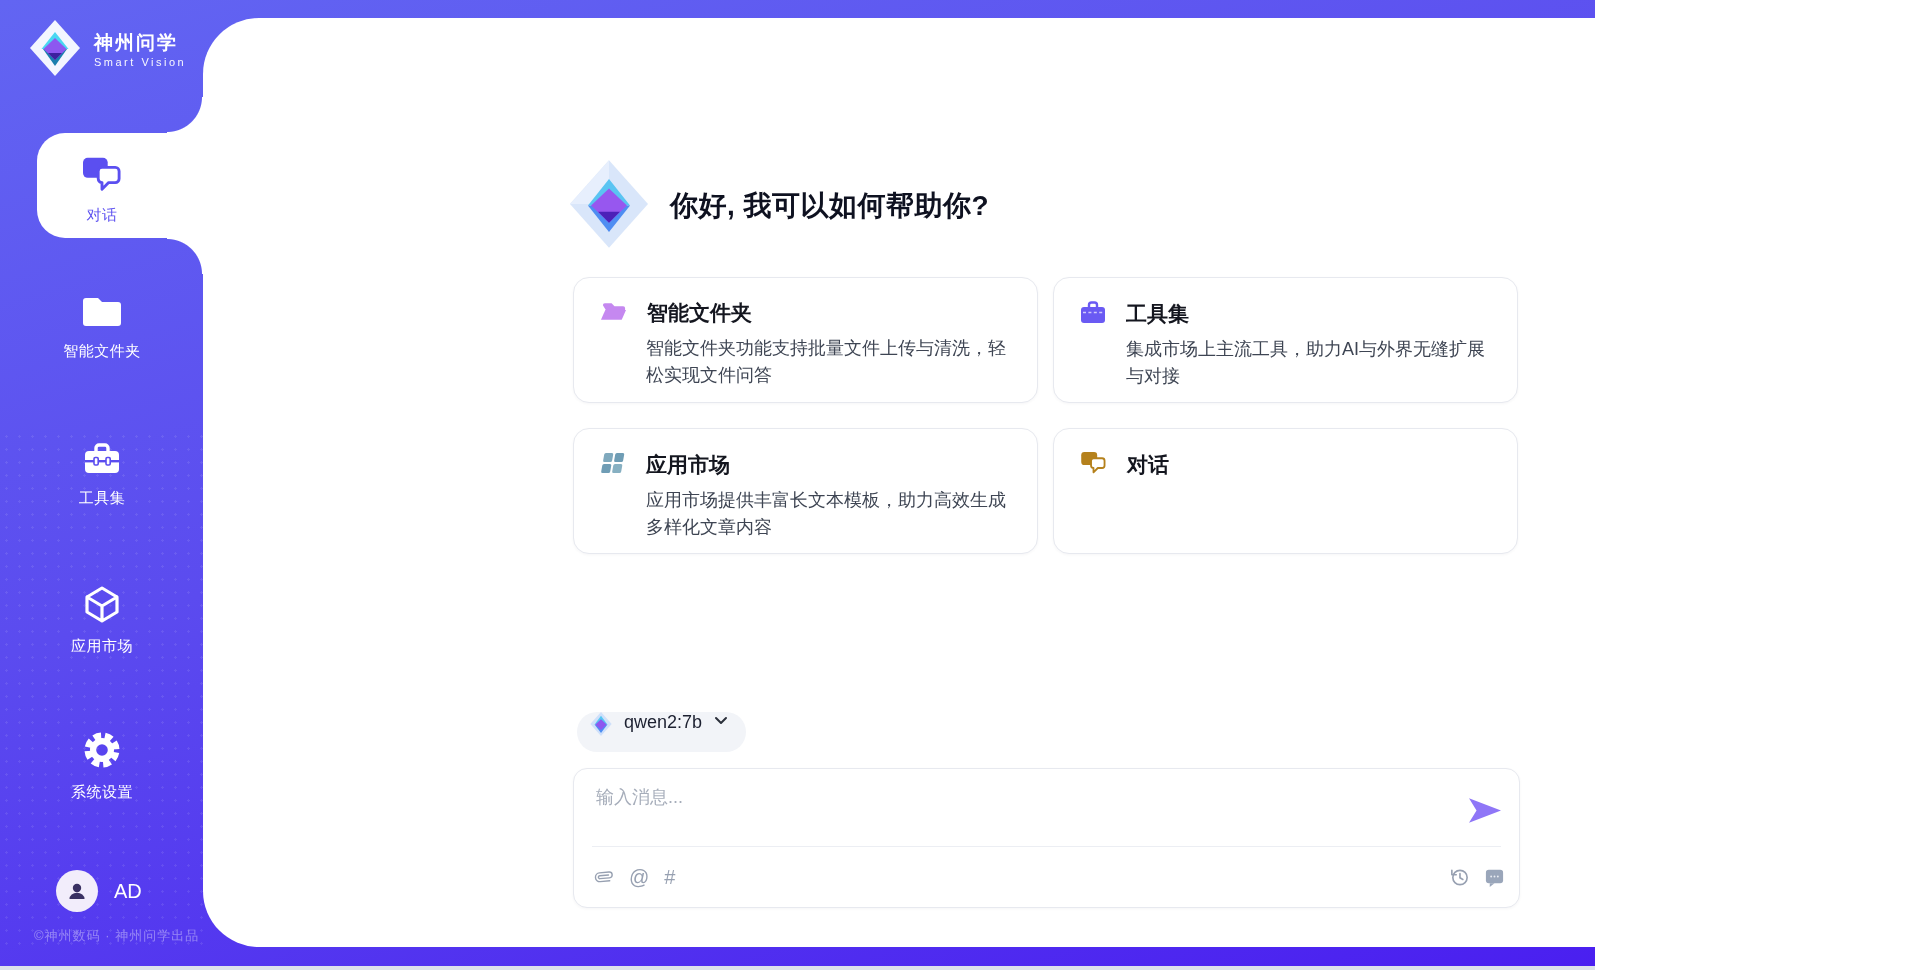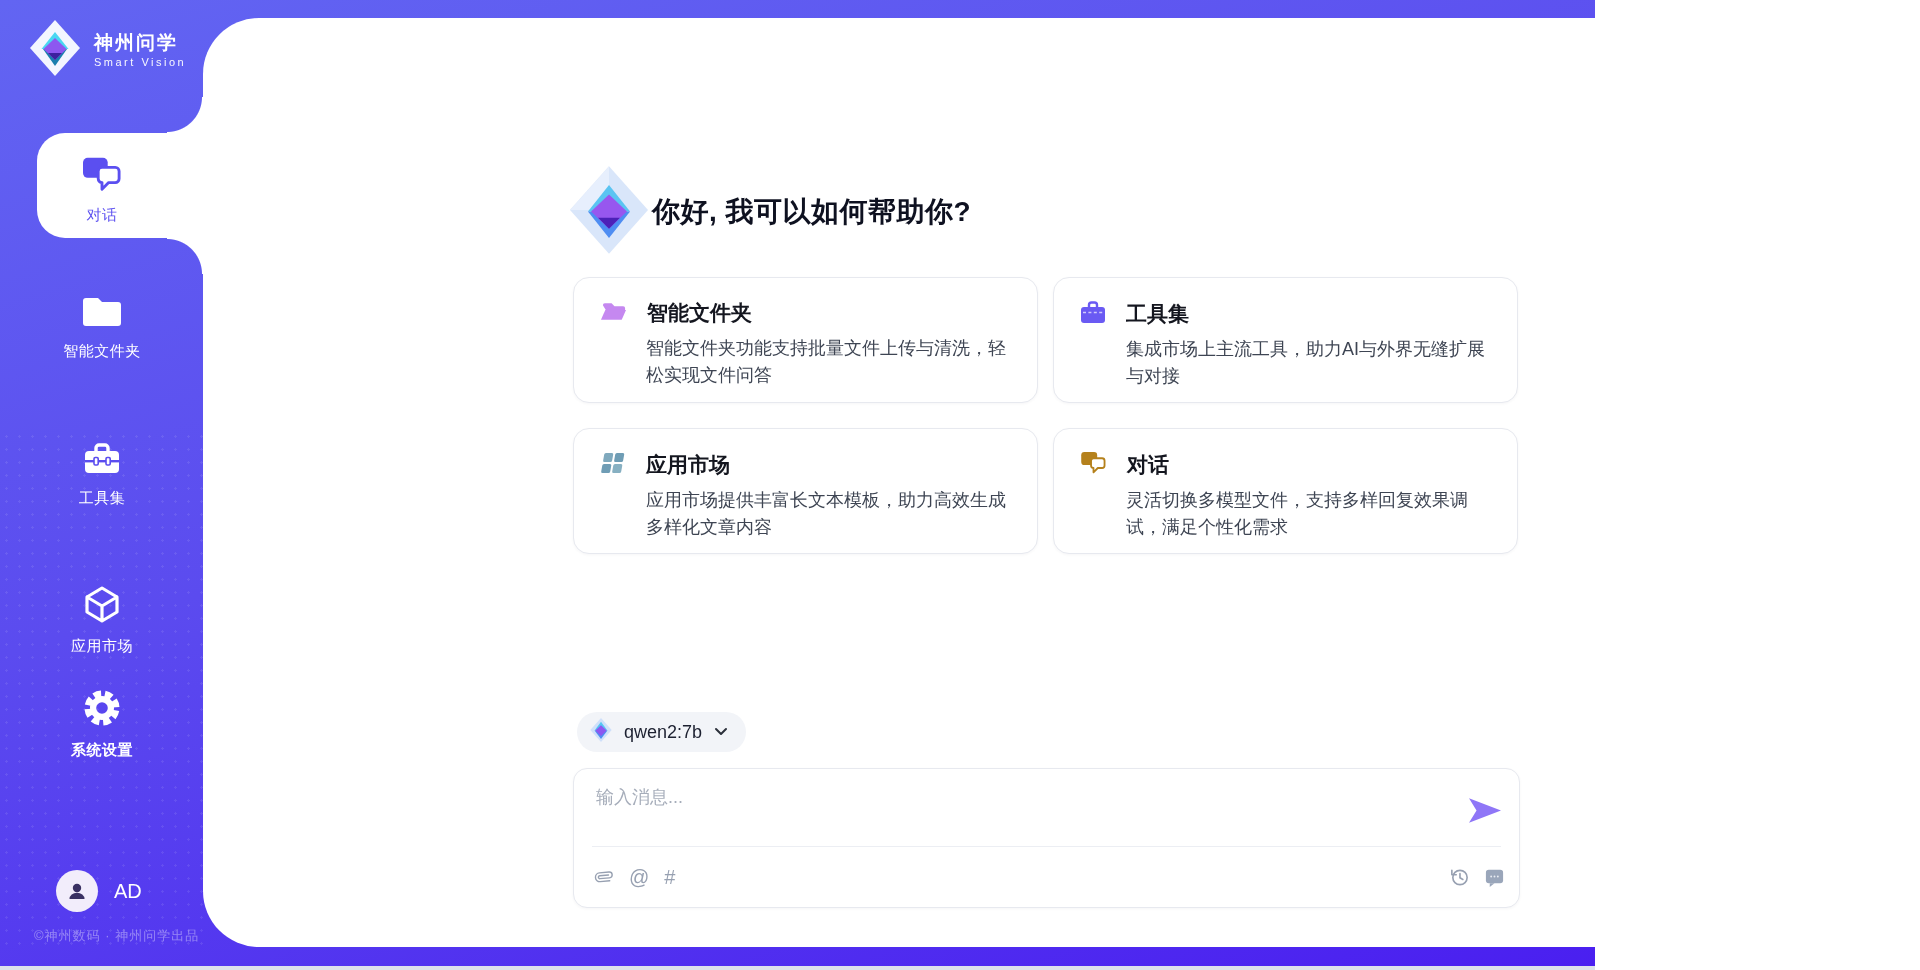--- a/index.html
+++ b/index.html
@@ -26,40 +26,40 @@
 
   
   .logo{position:absolute;left:28px;top:20px;display:flex;align-items:center;gap:12px;color:#fff;}
   .logo-text .t1{font-size:19px;font-weight:bold;letter-spacing:2px;line-height:1.15;}
   .logo-text .t2{font-size:11px;letter-spacing:2.5px;opacity:.95;margin-top:3px;}
   .nav-item{position:absolute;left:0;width:204px;display:flex;flex-direction:column;
     align-items:center;gap:9px;color:#fff;cursor:pointer;}
   .nav-item .lbl{font-size:15px;letter-spacing:.5px;}
   .nav-item.active{color:#5B4FF0;}
   .nav-chat{top:155px;} .nav-folder{top:293px;} .nav-tools{top:438px;}
-  .nav-market{top:584px;} .nav-settings{top:688px;font-weight:bold;}
+  .nav-market{top:584px;} .nav-settings{top:730px;}
   .userrow{position:absolute;left:56px;top:870px;display:flex;align-items:center;gap:16px;cursor:pointer;}
   .avatar{width:42px;height:42px;border-radius:50%;background:#f2edfb;display:flex;
     align-items:center;justify-content:center;}
   .username{color:#fff;font-size:20px;font-weight:500;}
   .footer-credit{position:absolute;left:16px;top:927px;font-size:13px;color:rgba(255,255,255,.38);letter-spacing:1px;margin-left:18px;}
 
   
-  .greet{position:absolute;left:570px;top:166px;display:flex;align-items:center;gap:4px;justify-content:center;}
+  .greet{position:absolute;left:570px;top:160px;display:flex;align-items:center;gap:22px;justify-content:center;}
   .greet-title{font-size:28px;font-weight:bold;color:#0e1120;letter-spacing:.5px;}
   .cards{position:absolute;left:573px;top:277px;display:grid;
     grid-template-columns:465px 465px;grid-auto-rows:126px;column-gap:15px;row-gap:25px;}
   .card{background:#fff;border:1px solid #e7e9ef;border-radius:16px;box-sizing:border-box;
     padding:21px 22px 0 26px;box-shadow:0 1px 3px rgba(16,24,40,.04);cursor:pointer;}
   .card-head{display:flex;align-items:center;gap:20px;margin-bottom:8px;}
   .card-title{font-size:21px;font-weight:bold;color:#14161f;}
   .card-desc{margin-left:46px;font-size:18px;line-height:1.52;color:#3e4553;}
 
   .model-pill{position:absolute;left:577px;top:712px;height:40px;border-radius:20px;
-    background:#f2f4f8;display:inline-flex;align-items:center;gap:12px;
+    background:#f2f4f8;display:inline-flex;align-items:flex-start;gap:12px;
     padding:0 18px 0 13px;cursor:pointer;}
   .model-label{font-size:18px;color:#1c2030;}
 
   .composer{position:absolute;left:573px;top:768px;width:947px;height:140px;background:#fff;
     border:1px solid #e7e9ef;border-radius:14px;box-sizing:border-box;
     box-shadow:0 1px 3px rgba(16,24,40,.04);padding-left:43px;}
   .composer textarea{position:absolute;left:20px;top:14px;width:820px;height:58px;border:none;
     outline:none;resize:none;background:transparent;font-family:inherit;font-size:18px;color:#333;}
   .composer textarea::placeholder{color:#a6adba;}
   .send-btn{position:absolute;right:16px;top:26px;width:36px;height:30px;border:none;
@@ -226,21 +226,20 @@
     <div class="card">
       <div class="card-head">
         <span>
           <svg width="27" height="25" viewBox="0 0 44 40">
             <rect x="2" y="3" width="26" height="21" rx="5" fill="#b5811c"></rect>
             <path d="M24 13 h12 a4 4 0 0 1 4 4 v8 a4 4 0 0 1 -4 4 h-7 l-7 7 v-7 a4 4 0 0 1 -4 -4 v-8 a4 4 0 0 1 4 -4 z" fill="#fff" stroke="#b5811c" stroke-width="3" stroke-linejoin="round"></path>
           </svg>
         </span>
         <span class="card-title">对话</span>
       </div>
-      <div class="card-desc">灵活切换多模型文件，支持多样回复效果调试，满足个性化需求</div>
     </div>
 
   </div>
 
   <div class="model-pill">
     <span>
       <svg width="22" height="24" viewBox="0 0 100 112">
         <polygon points="50,0 100,56 50,112 0,56" fill="#cfe0fa"></polygon>
         <polygon points="50,18 80,58 20,58" fill="#55c6f2"></polygon>
         <polygon points="50,98 80,58 20,58" fill="#4e8df2"></polygon>

